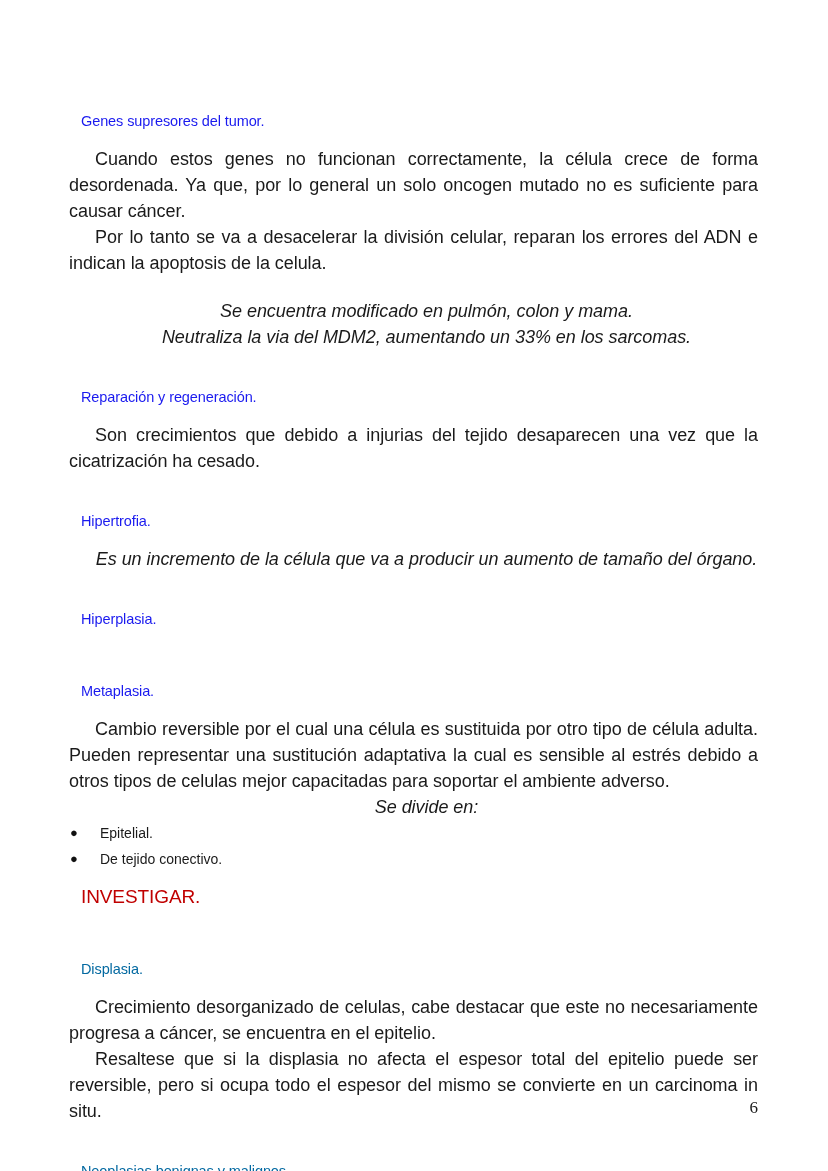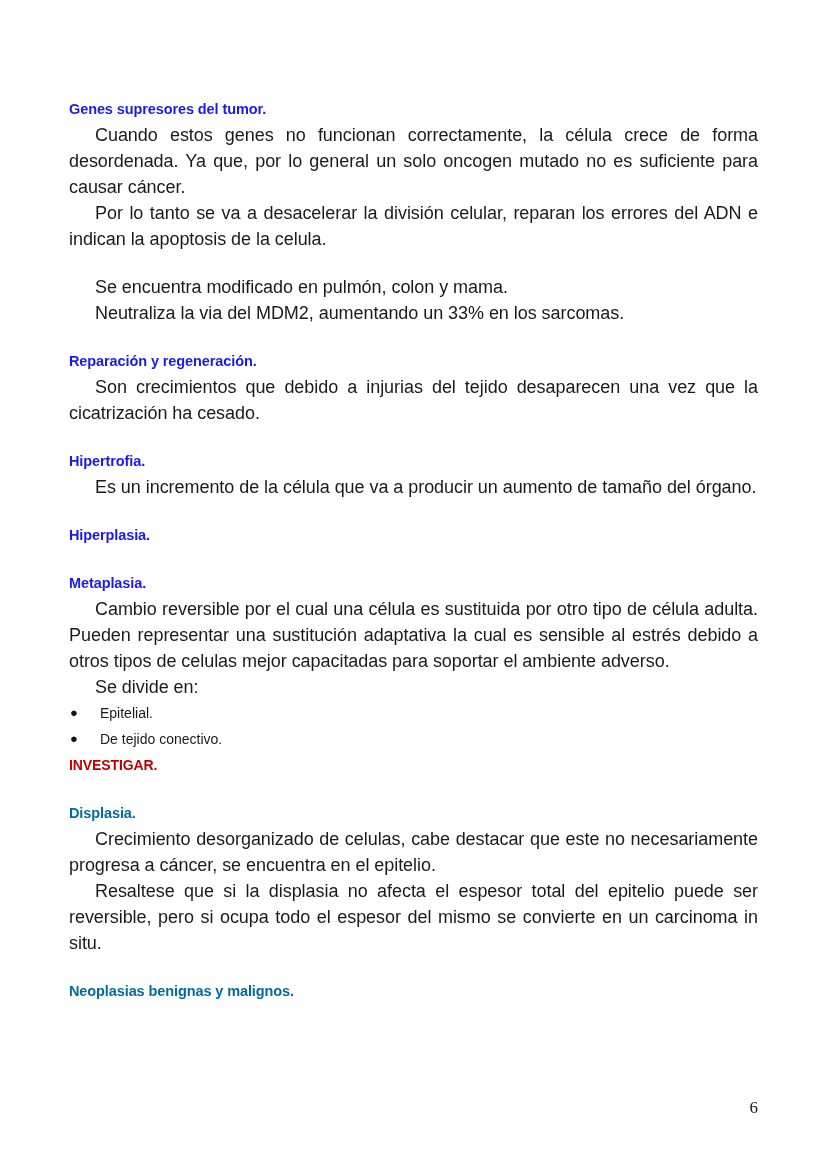--- a/index.html
+++ b/index.html
@@ -19,47 +19,48 @@
   .content {
     position: absolute;
     left: 69px;
     top: 96px;
     width: 689px;
   }
 
   
   .heading {
     font-size: 14.5px;
-    font-weight: bold;
+    font-weight: normal;
     line-height: 26px;
     letter-spacing: -0.1px;
-    margin: 0;
+    margin: 12px;
     color: #1a1aef;
   }
   .heading.steel {
     color: #0369a1;
   }
   .heading.alert {
     color: #c00000;
-    font-size: 14px;
+    font-size: 19px;
   }
 
   
   .para {
     font-size: 18px;
     line-height: 26px;
     color: #1a1a1a;
     margin: 0;
     text-align: justify;
     text-justify: inter-word;
     text-indent: 26px;
     letter-spacing: -0.05px;
   }
   .para.flush {
-    text-align: left;
+    text-align: center;
+    font-style: italic;
   }
   .gap-md { height: 22px; }
 
   
   .bullets {
     list-style: none;
     margin: 0;
     padding: 0;
   }
   .bullets li {

